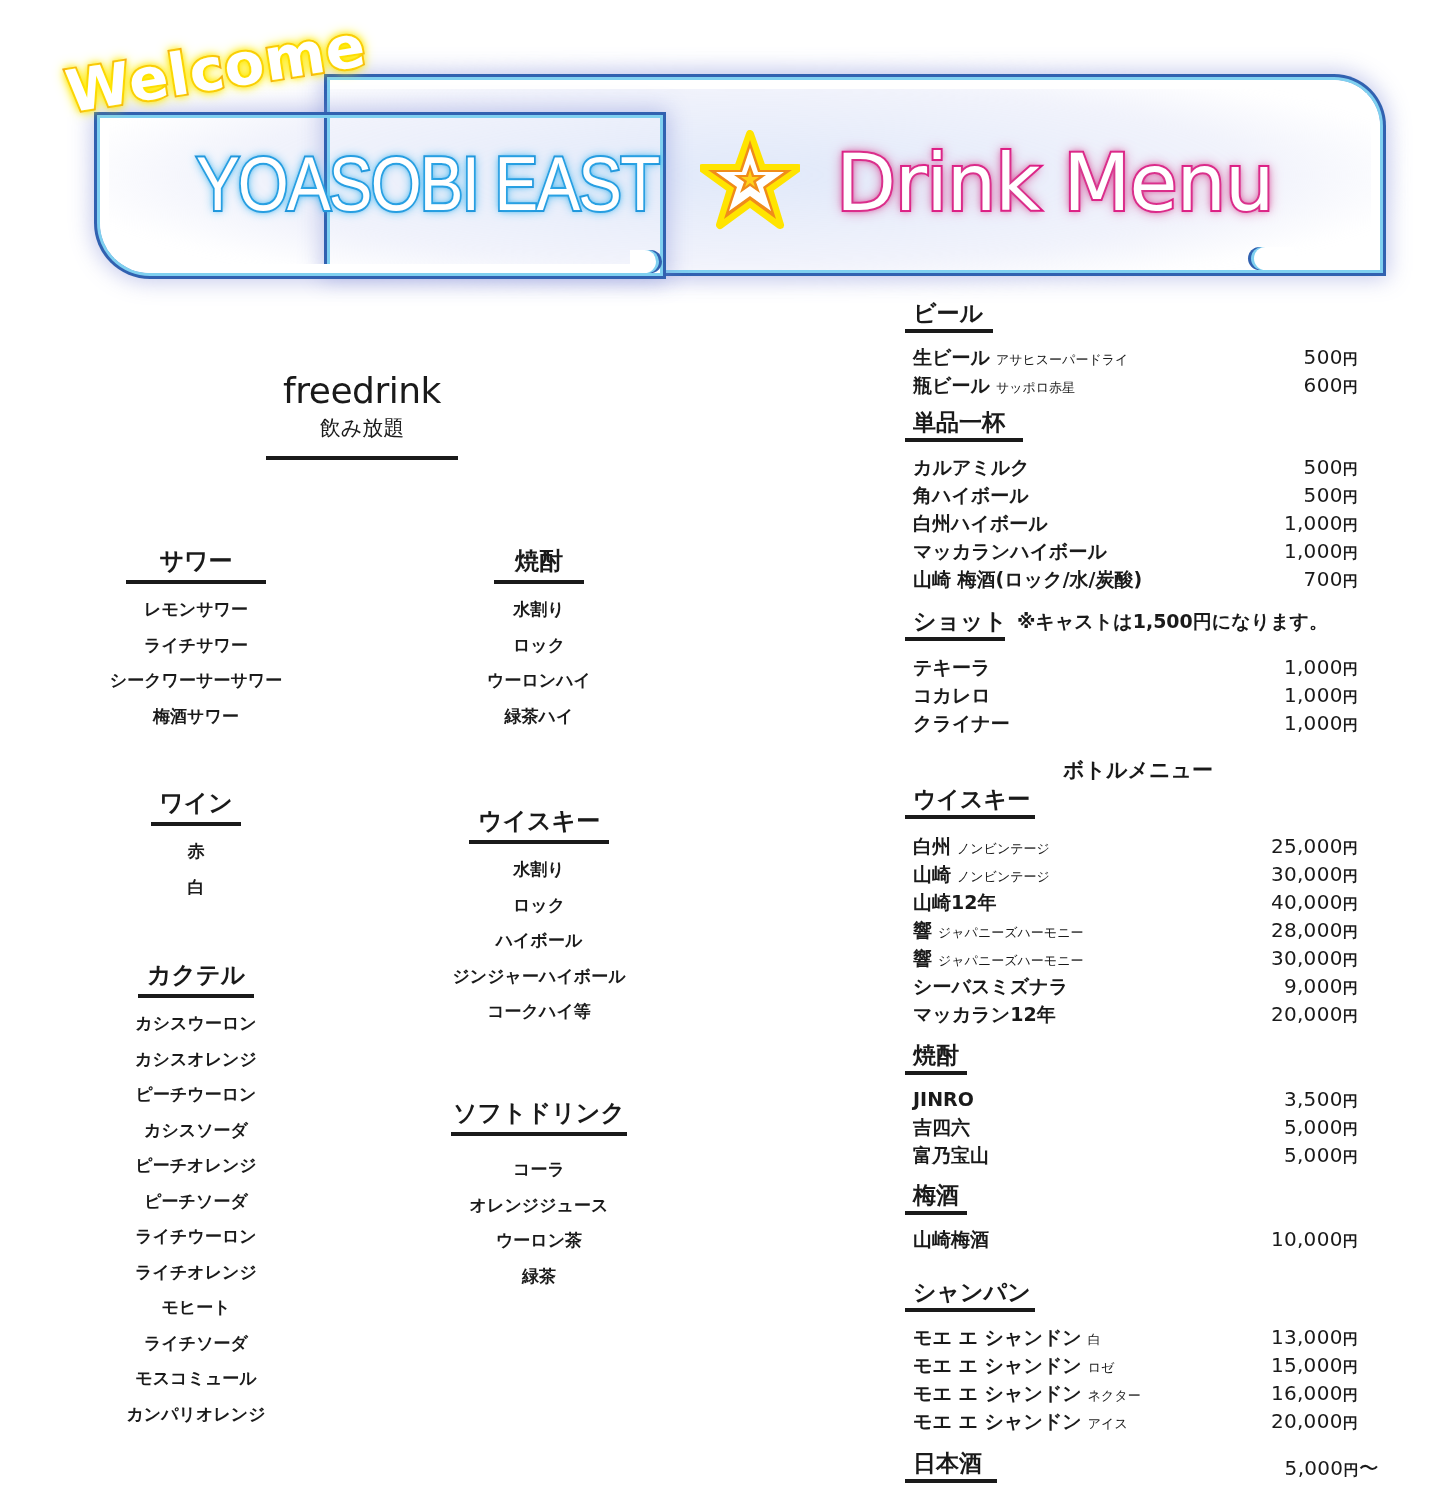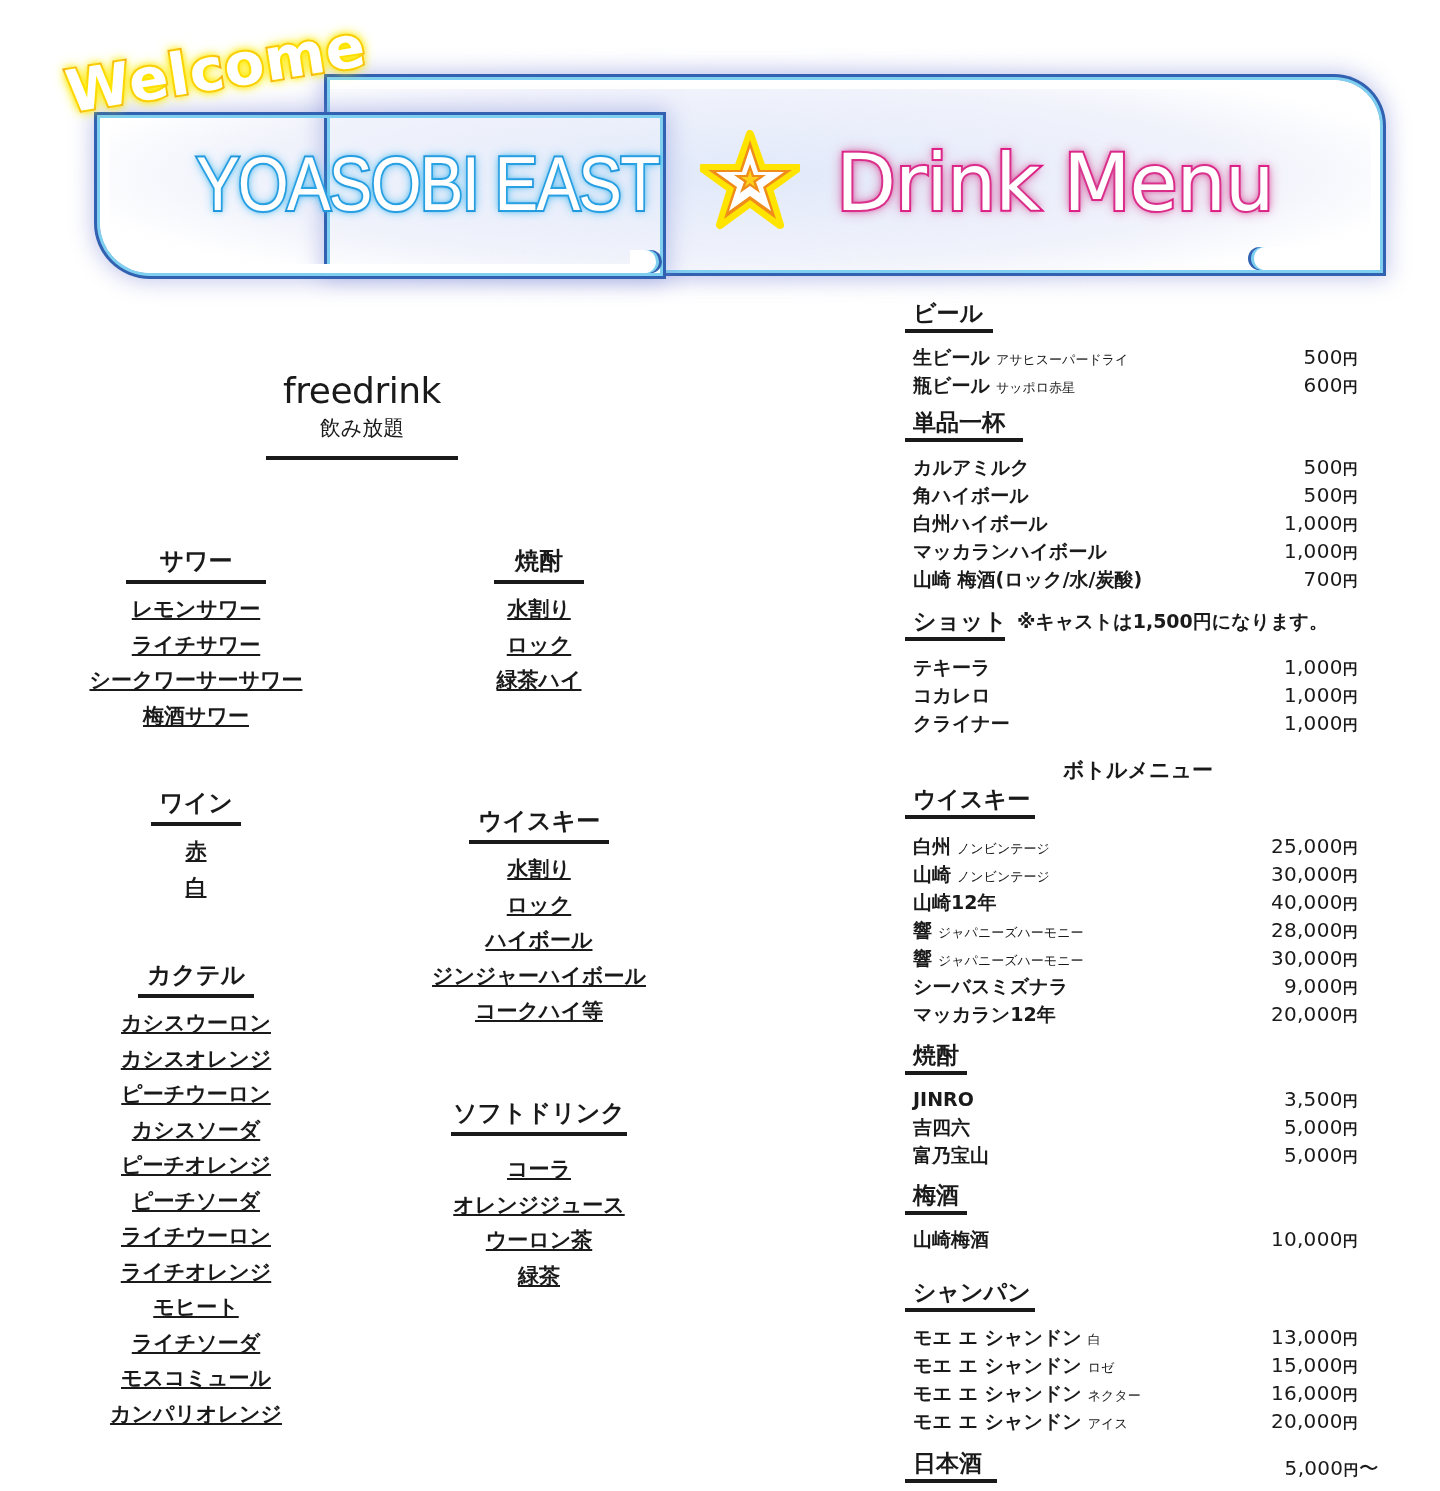--- a/index.html
+++ b/index.html
@@ -73,21 +73,21 @@
   }
   .freedrink-sub {
     position: absolute; left: 266px; top: 414px; width: 192px; text-align: center;
     font-size: 21px; color: #1a1a1a;
   }
   .freedrink-rule { position: absolute; left: 266px; top: 456px; width: 192px; height: 4px; background: #1a1a1a; }
 
   .fd-group { position: absolute; text-align: center; }
   .fd-head { font-size: 24px; font-weight: bold; line-height: 30px; display: inline-block; }
   .fd-rule { height: 4px; background: #1a1a1a; margin: 4px auto 8px auto; }
-  .fd-item { font-size: 21px; font-weight: bold; line-height: 35.5px; white-space: nowrap; text-decoration: underline; }
+  .fd-item { font-size: 17px; font-weight: bold; line-height: 35.5px; white-space: nowrap; }
 
   
   .pl { position: absolute; left: 905px; width: 480px; }
   .pl-head { font-size: 23px; font-weight: bold; line-height: 30px; padding-left: 8px; }
   .pl-rule { height: 4px; background: #1a1a1a; margin-top: 1px; }
   .pl-row { position: relative; height: 28px; line-height: 28px; font-size: 19px; font-weight: bold; padding-left: 8px; white-space: nowrap; }
   .pl-row .sub { font-size: 13px; font-weight: normal; margin-left: 6px; }
   .pl-row .price { position: absolute; right: 27px; top: 0; font-family: "DejaVu Sans", sans-serif; font-weight: normal; font-size: 20px; letter-spacing: 0.3px; }
   .pl-row .price .yen { font-size: 15px; font-weight: bold; }
   .pl-note { position: absolute; font-size: 19px; font-weight: bold; white-space: nowrap; }
@@ -126,20 +126,21 @@
   <div class="fd-item">ライチサワー</div>
   <div class="fd-item">シークワーサーサワー</div>
   <div class="fd-item">梅酒サワー</div>
 </div>
 
 <div class="fd-group" style="left:409px; top:546px; width:260px;">
   <div class="fd-head">焼酎</div>
   <div class="fd-rule" style="width:90px;"></div>
   <div class="fd-item">水割り</div>
   <div class="fd-item">ロック</div>
+  <div class="fd-item">ウーロンハイ</div>
   <div class="fd-item">緑茶ハイ</div>
 </div>
 
 <div class="fd-group" style="left:66px; top:788px; width:260px;">
   <div class="fd-head">ワイン</div>
   <div class="fd-rule" style="width:90px;"></div>
   <div class="fd-item">赤</div>
   <div class="fd-item">白</div>
 </div>
 

